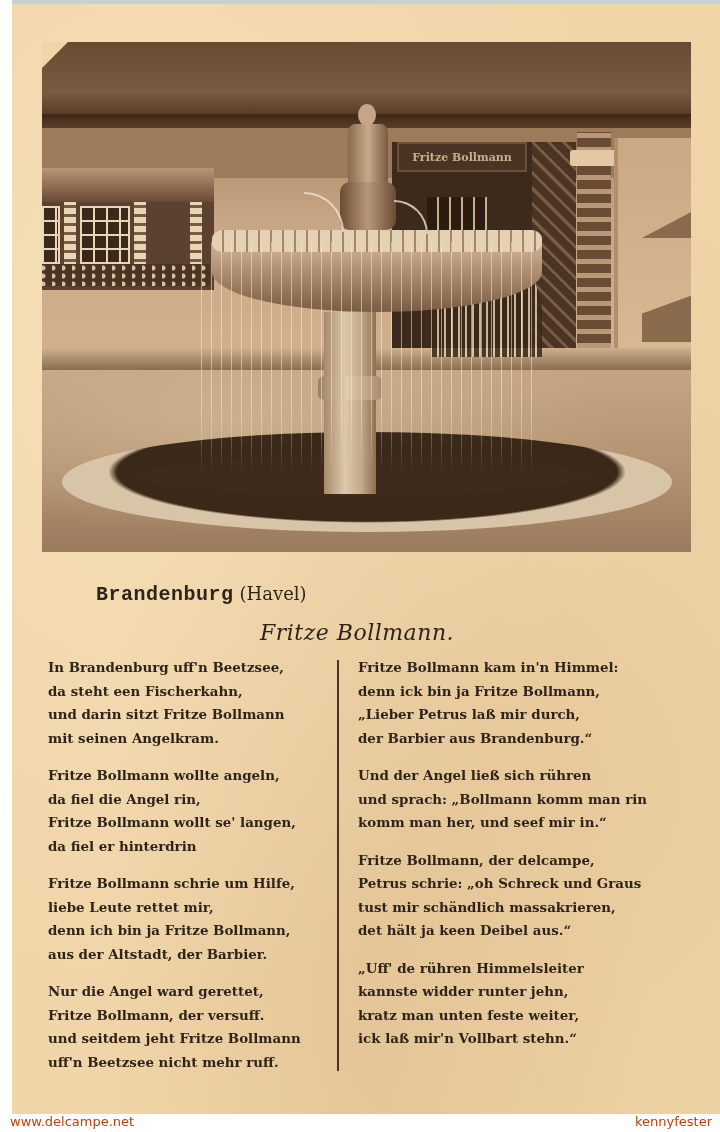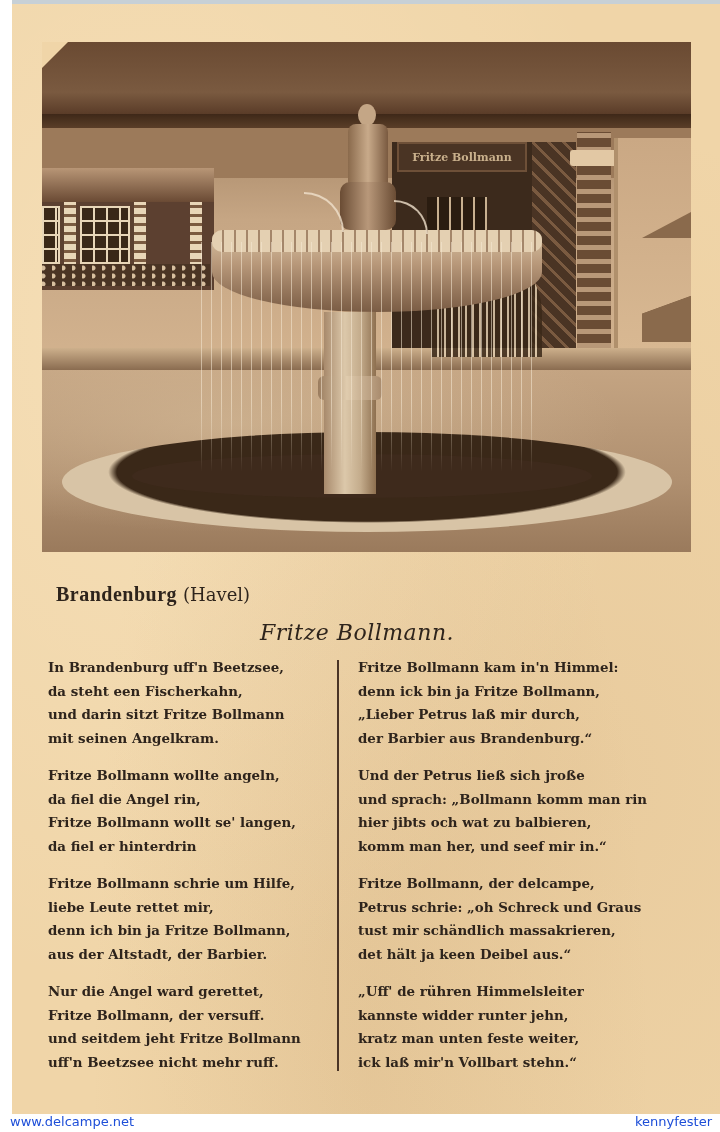--- a/index.html
+++ b/index.html
@@ -132,35 +132,35 @@
   .cascade { position: absolute; left: 390px; top: 205px; width: 110px; height: 110px;
     background: repeating-linear-gradient(90deg, #3a2818 0 5px, #e0ccae 5px 7px); border-radius: 40% 60% 0 0; opacity: 0.85; }
   .statue { position: absolute; left: 298px; top: 62px; width: 54px; height: 126px; }
   .statue .head { position: absolute; left: 18px; top: 0; width: 18px; height: 22px; border-radius: 50%; background: #c4a686; }
   .statue .body { position: absolute; left: 8px; top: 20px; width: 40px; height: 60px; background: linear-gradient(90deg, #8a6a4c, #c8aa8a, #7a5a40); border-radius: 8px 8px 2px 2px; }
   .statue .legs { position: absolute; left: 0; top: 78px; width: 56px; height: 48px; background: linear-gradient(90deg, #6a4c34, #b8987a, #6a4c34); border-radius: 10px; }
   .arc { position: absolute; border: 2px solid rgba(240,226,204,0.8); border-bottom: none; border-left: none; border-radius: 0 40px 0 0; }
 
   
   .title-line { position: absolute; left: 44px; top: 579px; color: #2e241c; }
-  .title-main { font-family: Liberation Serif, serif; font-weight: bold; font-size: 20px; letter-spacing: 0.5px; }
+  .title-main { font-family: Liberation Mono, monospace; font-weight: bold; font-size: 20px; letter-spacing: 0.5px; margin-left: 40px; }
   .title-sub { font-family: "DejaVu Serif", serif; font-size: 18px; margin-left: 6px; }
   .poem-title { position: absolute; left: 248px; top: 616px; font-family: "DejaVu Serif", serif; font-style: italic; font-size: 22px; color: #2e241c; letter-spacing: 0.5px; }
 
   .col { position: absolute; top: 652px; color: #2e241c; font-family: "DejaVu Serif", serif; font-weight: bold; font-size: 13.4px; line-height: 23.5px; }
   .col.left { left: 36px; width: 285px; }
   .col.right { left: 346px; width: 340px; }
   .stanza { margin-bottom: 14px; }
   .stanza .line { display: block; white-space: nowrap; }
 
   .divider { position: absolute; left: 325px; top: 656px; width: 2px; height: 411px; background: #4a3426; }
 
   
   .footer { position: absolute; left: 0; top: 1114px; width: 720px; height: 14px; background: #ffffff;
-    font-family: "DejaVu Sans", sans-serif; font-size: 13px; color: #1d4ed8; }
+    font-family: "DejaVu Sans", sans-serif; font-size: 13px; color: #c2410c; }
   .footer .l { position: absolute; left: 10px; top: 0; }
   .footer .r { position: absolute; right: 8px; top: 0; }
 </style>
 </head>
 <body>
 
 <div class="card">
 
   <div class="photo">
     <div class="roof"></div>
@@ -242,23 +242,22 @@
   <div class="divider"></div>
 
   <div class="col right">
     <div class="stanza">
       <span class="line">Fritze Bollmann kam in'n Himmel:</span>
       <span class="line">denn ick bin ja Fritze Bollmann,</span>
       <span class="line">„Lieber Petrus laß mir durch,</span>
       <span class="line">der Barbier aus Brandenburg.“</span>
     </div>
     <div class="stanza">
-      <span class="line">Und der Petrus ließ sich jroße</span>
+      <span class="line">Und der Angel ließ sich rühren</span>
       <span class="line">und sprach: „Bollmann komm man rin</span>
-      <span class="line">hier jibts och wat zu balbieren,</span>
       <span class="line">komm man her, und seef mir in.“</span>
     </div>
     <div class="stanza">
       <span class="line">Fritze Bollmann, der delcampe,</span>
       <span class="line">Petrus schrie: „oh Schreck und Graus</span>
       <span class="line">tust mir schändlich massakrieren,</span>
       <span class="line">det hält ja keen Deibel aus.“</span>
     </div>
     <div class="stanza">
       <span class="line">„Uff' de rühren Himmelsleiter</span>

